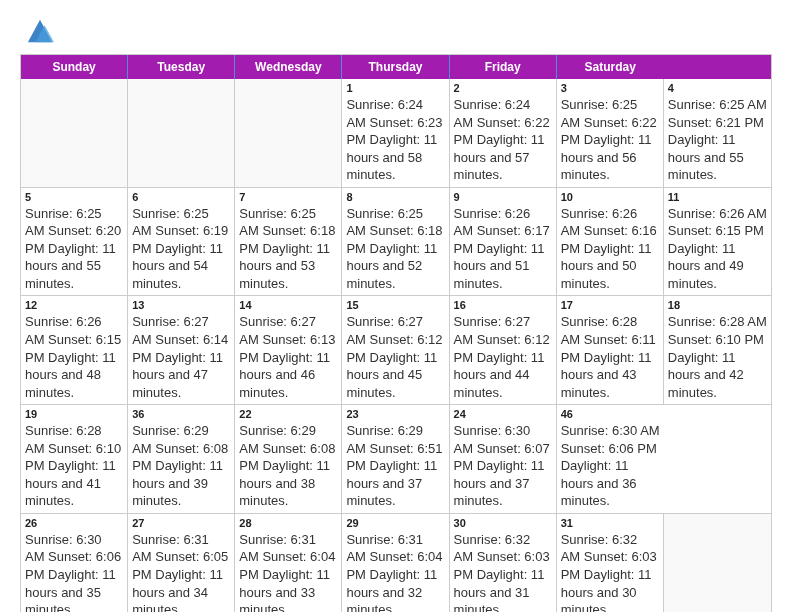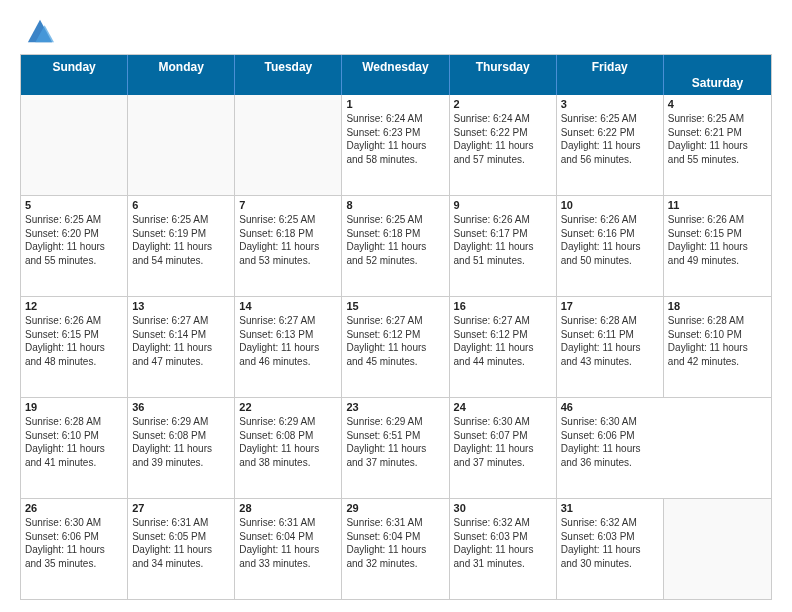--- a/index.html
+++ b/index.html
@@ -55,31 +55,31 @@
     }
     .calendar {
       flex: 1;
       display: flex;
       flex-direction: column;
       border: 1px solid #ccc;
     }
     .cal-header-row {
       display: grid;
       grid-template-columns: repeat(7, 1fr);
-      background: #0369a1;
+      background: #a21caf;
     }
     .cal-header-cell {
       color: #fff;
       font-size: 12px;
       font-weight: bold;
       text-align: center;
       padding: 5px 2px;
       border-right: 1px solid #4a8fd5;
     }
-    .cal-header-cell:last-child { border-right: none; margin-top: 16px; }
+    .cal-header-cell:last-child { border-right: none; }
     .cal-body {
       flex: 1;
       display: flex;
       flex-direction: column;
     }
     .cal-row {
       display: grid;
       grid-template-columns: repeat(7, 1fr);
       flex: 1;
       border-top: 1px solid #ccc;
@@ -96,21 +96,21 @@
     }
     .cal-cell:last-child { border-right: none; }
     .cal-cell.empty { background: #f9f9f9; }
     .day-num {
       font-size: 11px;
       font-weight: bold;
       margin-bottom: 2px;
       color: #222;
     }
     .cell-info {
-      font-size: 10px;
+      font-size: 13px;
       color: #333;
       line-height: 1.35;
     }
   </style>
 </head>
 <body>
 
 <div class="page">
   <div class="header">
     <div class="logo">
@@ -129,21 +129,20 @@
     </div>
     <div class="title-block">
       <div class="month-title"></div>
       <div class="subtitle"></div>
     </div>
   </div>
 
   <div class="calendar">
     <div class="cal-header-row">
     <div class="cal-header-cell">Sunday</div>
-        <div class="cal-header-cell">Monday</div>
         <div class="cal-header-cell">Tuesday</div>
         <div class="cal-header-cell">Wednesday</div>
         <div class="cal-header-cell">Thursday</div>
         <div class="cal-header-cell">Friday</div>
         <div class="cal-header-cell">Saturday</div>
       </div>
     <div class="cal-body">
     <div class="cal-row">
           <div class="cal-cell empty"></div>
           <div class="cal-cell empty"></div>

